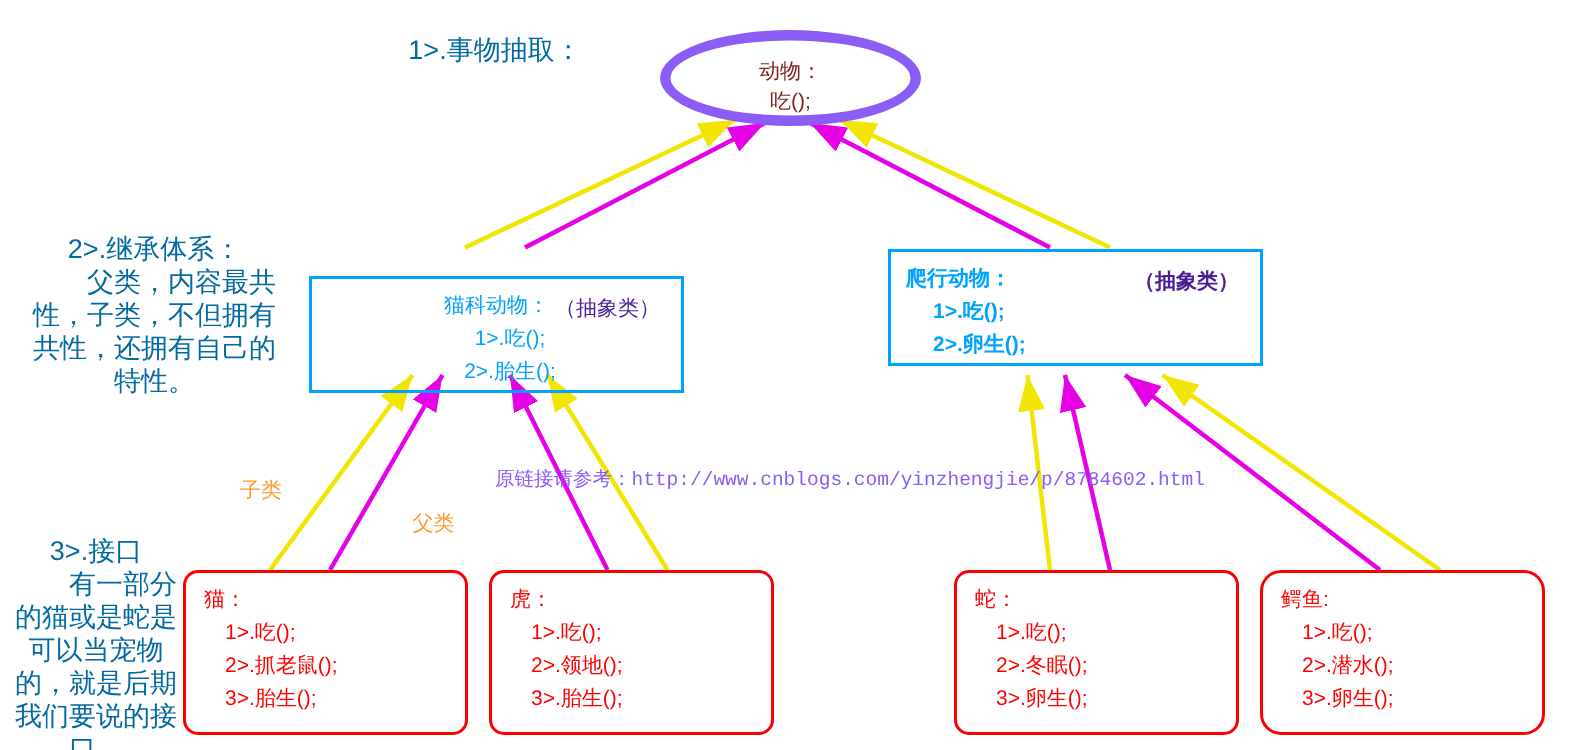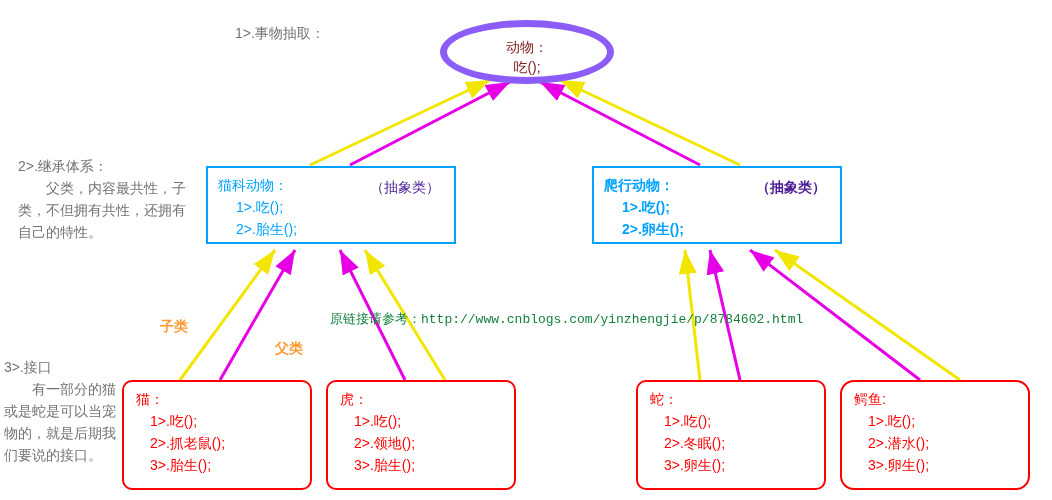--- a/index.html
+++ b/index.html
@@ -47,35 +47,35 @@
     border: 2px solid #ff0000;
     border-radius: 10px;
     color: #ff0000;
     width: 190px;
     height: 110px;
     padding: 6px 12px;
     line-height: 22px;
   }
   .green-note {
     position: absolute;
-    color: #737373;
+    color: #0369a1;
     line-height: 22px;
-    font-size: 14px;
+    font-size: 18px;
+    text-align: center;
   }
   .orange-label {
     position: absolute;
     color: #ff9933;
     font-size: 14px;
-    font-weight: bold;
   }
   .watermark {
     position: absolute;
     left: 330px;
     top: 310px;
-    color: #15803d;
+    color: #8b5cf6;
     font-family: "Courier New", monospace;
     font-size: 13px;
   }
   svg.arrows {
     position: absolute;
     left: 0; top: 0;
     width: 1052px;
     height: 500px;
     pointer-events: none;
   }
@@ -123,21 +123,21 @@
 <div class="green-note" style="left:18px; top:155px; width:170px;">
   <div>2&gt;.继承体系：</div>
   <div style="text-indent:2em;">父类，内容最共性，子类，不但拥有共性，还拥有自己的特性。</div>
 </div>
 
 <div class="green-note" style="left:4px; top:340px; width:120px;margin-top:16px;">
   <div>3&gt;.接口</div>
   <div style="text-indent:2em;">有一部分的猫或是蛇是可以当宠物的，就是后期我们要说的接口。</div>
 </div>
 
-<div class="node mid" style="left:206px; top:166px;">
+<div class="node mid" style="left:206px; top:184px;text-align:center;">
   <div>猫科动物：</div>
   <div style="padding-left:18px;">1&gt;.吃();</div>
   <div style="padding-left:18px;">2&gt;.胎生();</div>
   <span class="badge">（抽象类）</span>
 </div>
 
 <div class="node mid" style="left:592px; top:166px;font-weight:bold;">
   <div>爬行动物：</div>
   <div style="padding-left:18px;">1&gt;.吃();</div>
   <div style="padding-left:18px;">2&gt;.卵生();</div>

